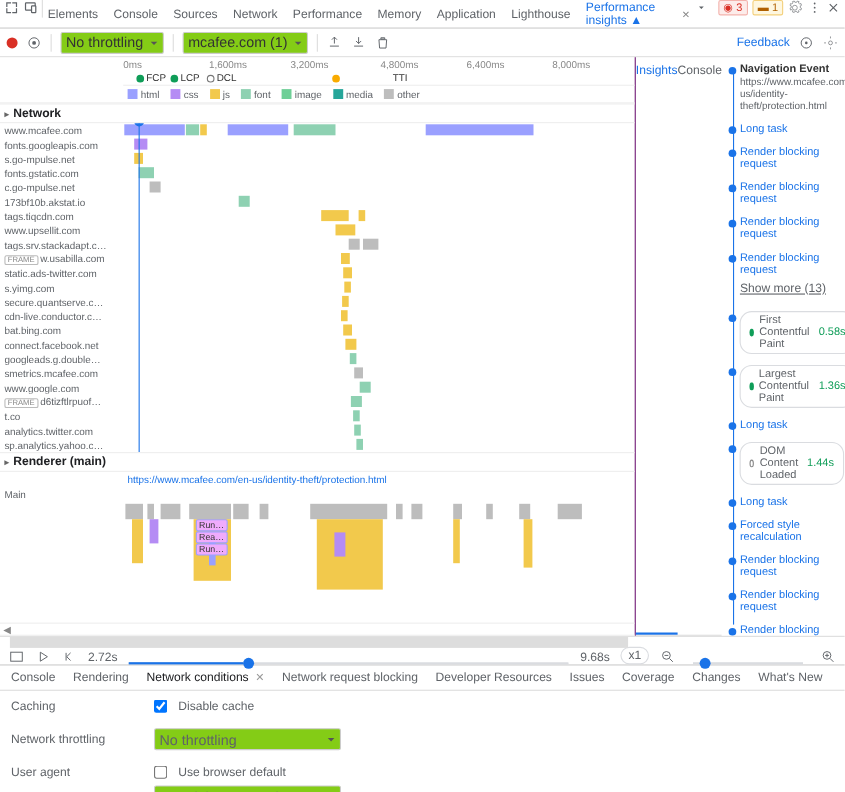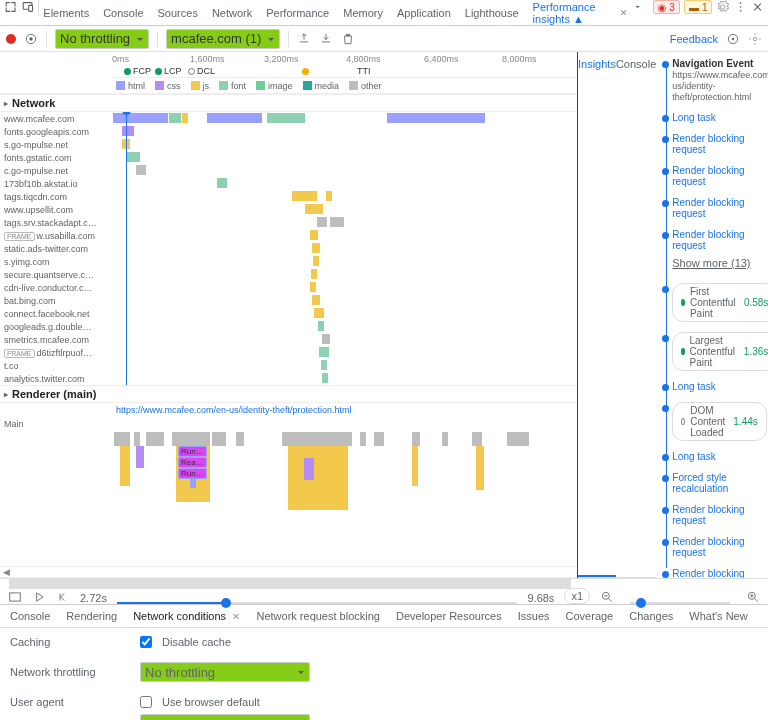--- a/index.html
+++ b/index.html
@@ -39,21 +39,21 @@
   .trk{display:flex;align-items:center;height:13px}
   .trk .lbl{width:112px;font-size:9px;color:#5f6368;padding-left:4px;overflow:hidden;white-space:nowrap;text-overflow:ellipsis}
   .trk .lane{flex:1;position:relative;height:13px}
   .bar{position:absolute;top:1px;height:10px}
   .frame-tag{font-size:7px;border:1px solid #bbb;color:#888;padding:0 2px;margin-right:2px;line-height:8px;border-radius:2px}
   .play-marker{position:absolute;top:0;bottom:0;width:1px;background:#1a73e8;left:126px;z-index:5}
   .play-marker::before{content:"";position:absolute;top:-6px;left:-4px;width:9px;height:9px;background:#1a73e8;border-radius:50%}
   .renderer-url{color:#1a73e8;font-size:9px;padding:2px 0 2px 116px}
   .main-lane{height:88px;position:relative;margin-left:112px;overflow:hidden}
   .ml-bar{position:absolute;top:2px;height:14px;background:#bdbdbd}
-  .runbtn{position:absolute;background:#d946ef;border:1px solid #9aa0ff;font-size:8px;padding:0 2px;border-radius:2px}
+  .runbtn{position:absolute;background:#f0abfc;border:1px solid #9aa0ff;font-size:8px;padding:0 2px;border-radius:2px}
   .hstrip{height:12px;border-top:1px solid #eee;border-bottom:1px solid #eee;padding-left:3px;font-size:9px;color:#888}
   .hbar{height:10px;background:#ddd;margin:2px 6px 0 6px;position:relative}
   
   .right-tabs{display:flex;border-bottom:1px solid #ddd}
   .right-tabs div{flex:1;text-align:center;padding:6px 0;font-size:11px;color:#5f6368;cursor:pointer}
   .right-tabs div.active{color:#1a73e8;border-bottom:2px solid #1a73e8}
   .insights-body{flex:1;overflow:auto;padding:6px 10px 6px 16px;position:relative}
   .vline{position:absolute;left:10px;top:10px;bottom:10px;width:1px;background:#1a73e8}
   .ievent{position:relative;margin-bottom:10px;font-size:10px}
   .ievent::before{content:"";position:absolute;left:-10px;top:3px;width:7px;height:7px;background:#1a73e8;border-radius:50%}
@@ -309,35 +309,47 @@
             <div class="bar" style="left: 206px; width: 6px; background: rgb(142, 209, 178);"></div>
           </div>
         </div>
         <div class="trk">
           <div class="lbl">smetrics.mcafee.com</div>
           <div class="lane">
             <div class="bar" style="left: 210px; width: 8px; background: rgb(189, 189, 189);"></div>
           </div>
         </div>
         <div class="trk">
+          <div class="lbl">www.google.com</div>
+          <div class="lane">
+            <div class="bar" style="left: 215px; width: 10px; background: rgb(142, 209, 178);"></div>
+          </div>
+        </div>
+        <div class="trk">
           <div class="lbl"><span class="frame-tag">FRAME</span>d6tizftlrpuof…</div>
           <div class="lane">
             <div class="bar" style="left: 207px; width: 10px; background: rgb(142, 209, 178);"></div>
           </div>
         </div>
         <div class="trk">
           <div class="lbl">t.co</div>
           <div class="lane">
             <div class="bar" style="left: 209px; width: 6px; background: rgb(142, 209, 178);"></div>
           </div>
         </div>
         <div class="trk">
           <div class="lbl">analytics.twitter.com</div>
           <div class="lane">
             <div class="bar" style="left: 210px; width: 6px; background: rgb(142, 209, 178);"></div>
+          </div>
+        </div>
+        <div class="trk">
+          <div class="lbl">sp.analytics.yahoo.c…</div>
+          <div class="lane">
+            <div class="bar" style="left: 212px; width: 6px; background: rgb(142, 209, 178);"></div>
           </div>
         </div>
       </div>
 
     <div class="section-head">
         <span>Renderer (main)</span>
       </div>
     <div class="renderer-url">https://www.mcafee.com/en-us/identity-theft/protection.html</div>
     <div class="trk">
         <div class="lbl">Main</div>

